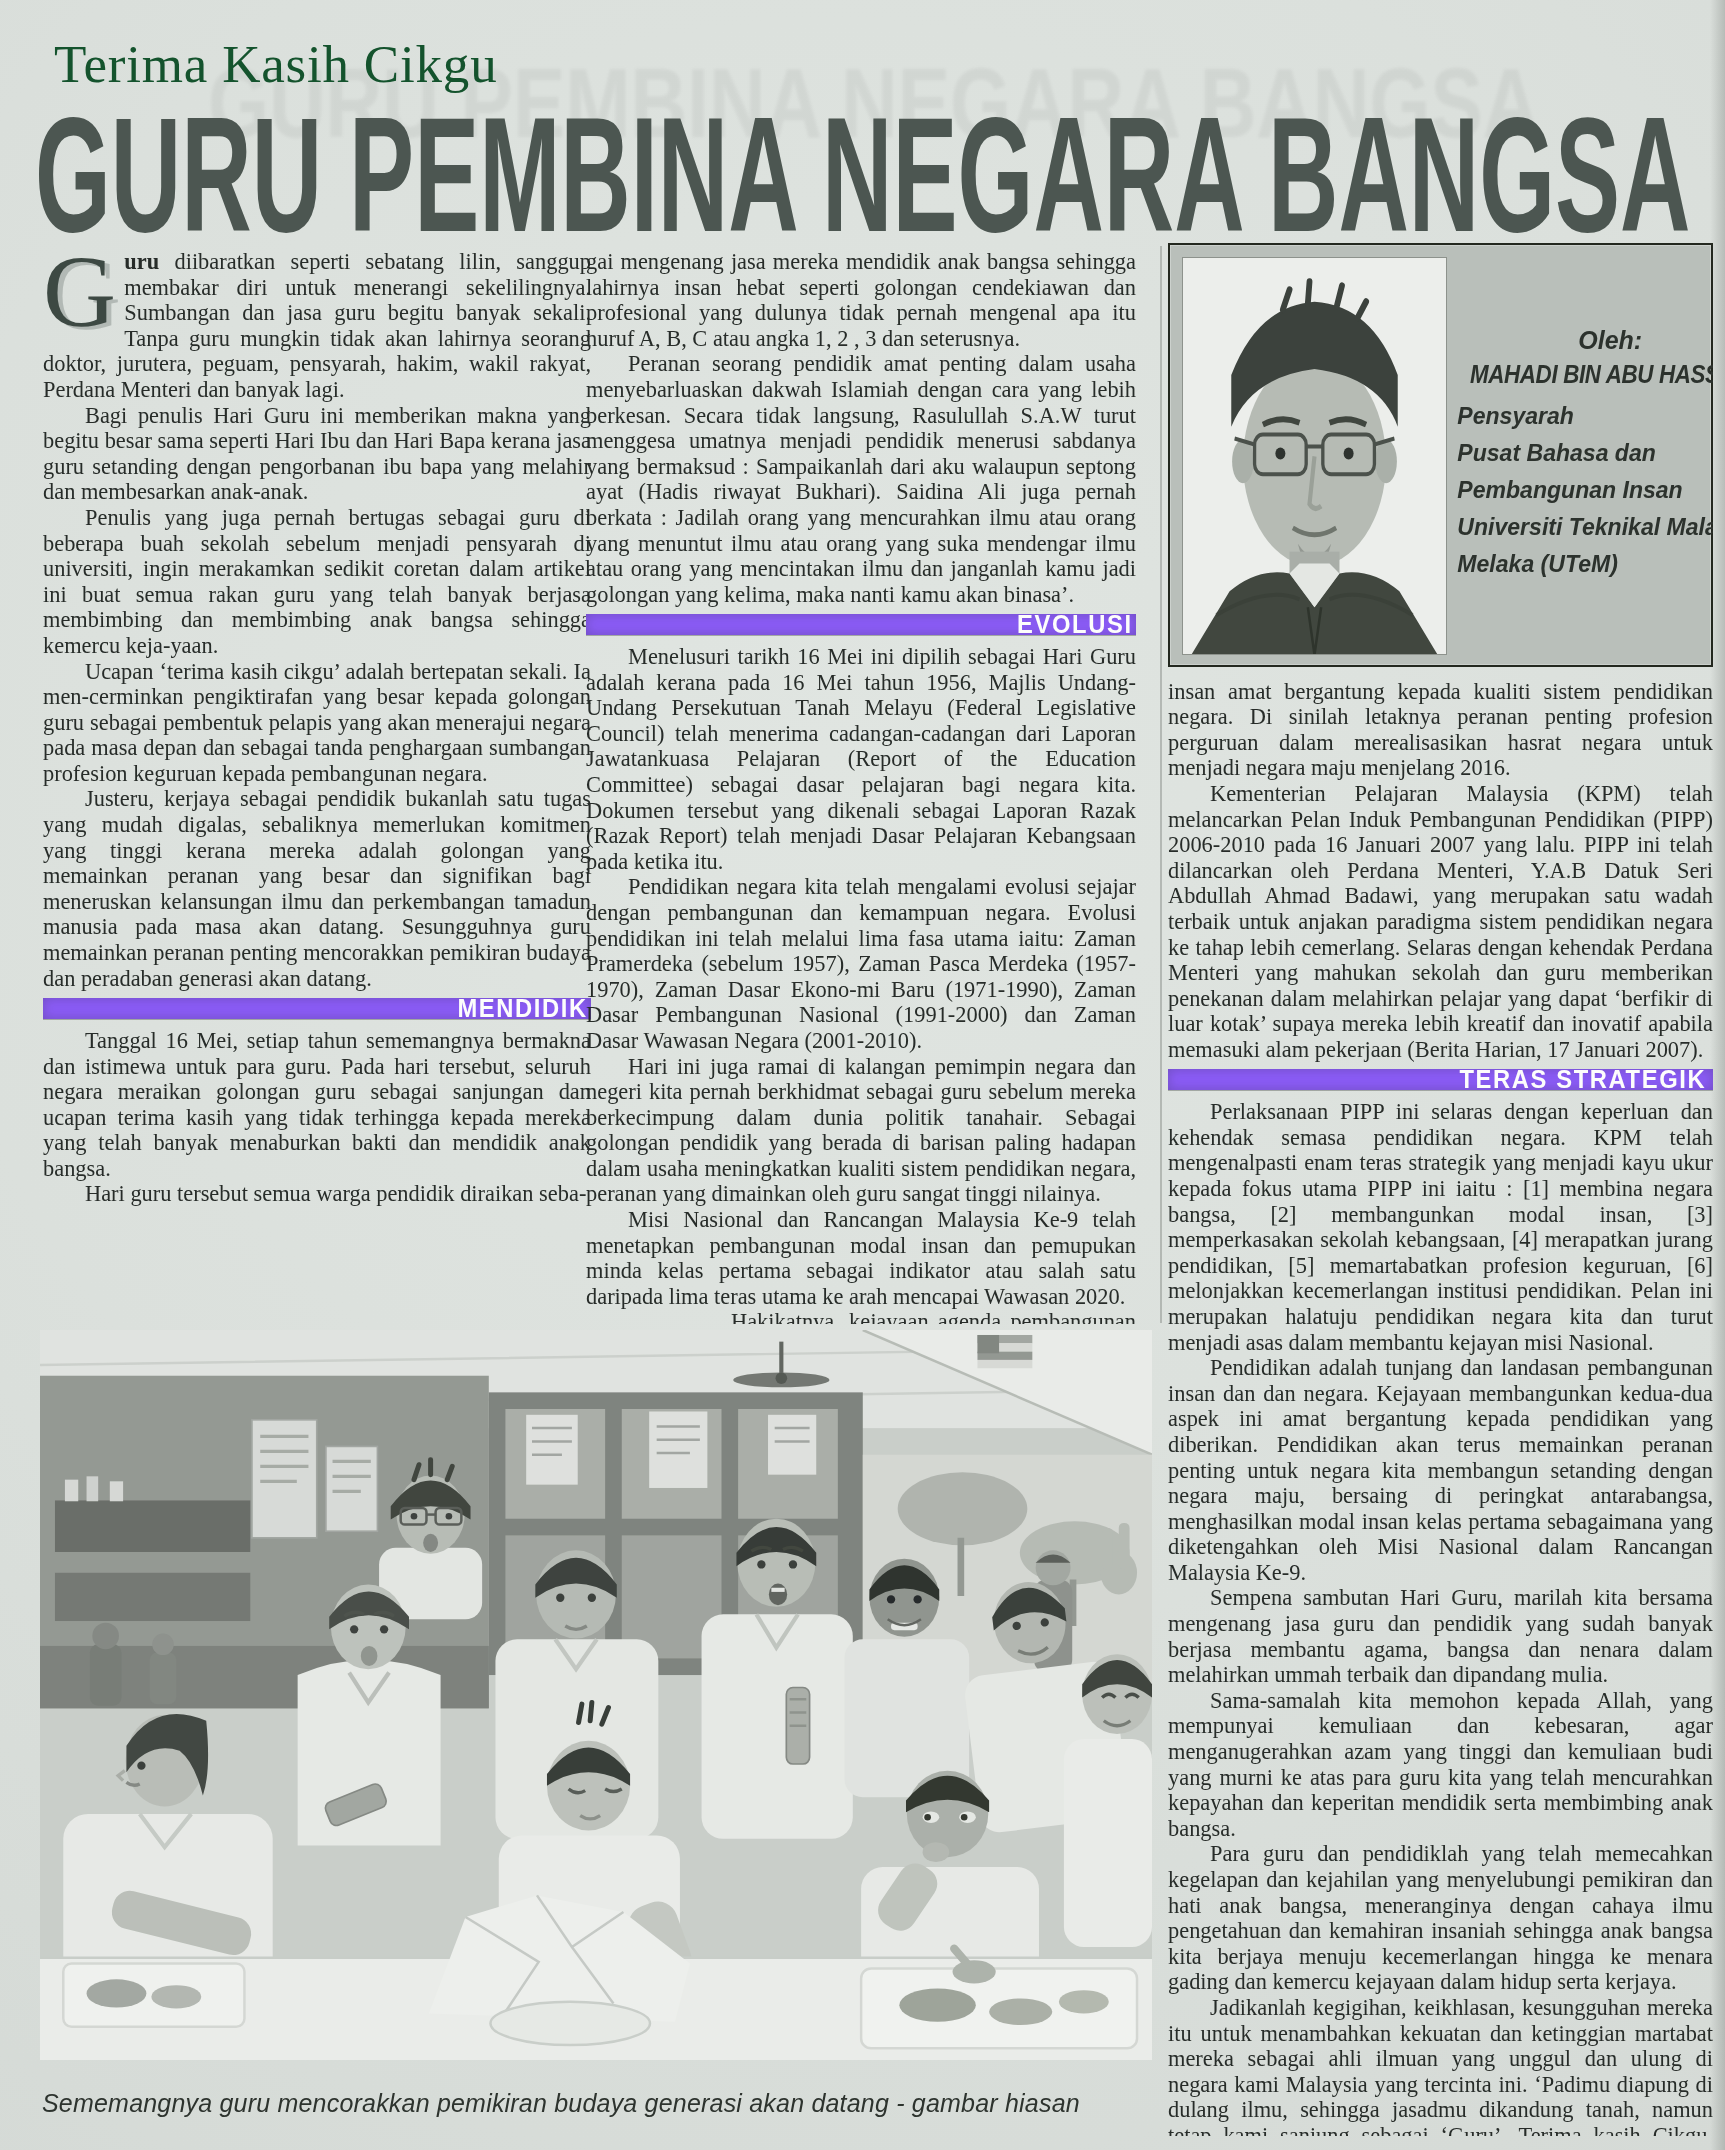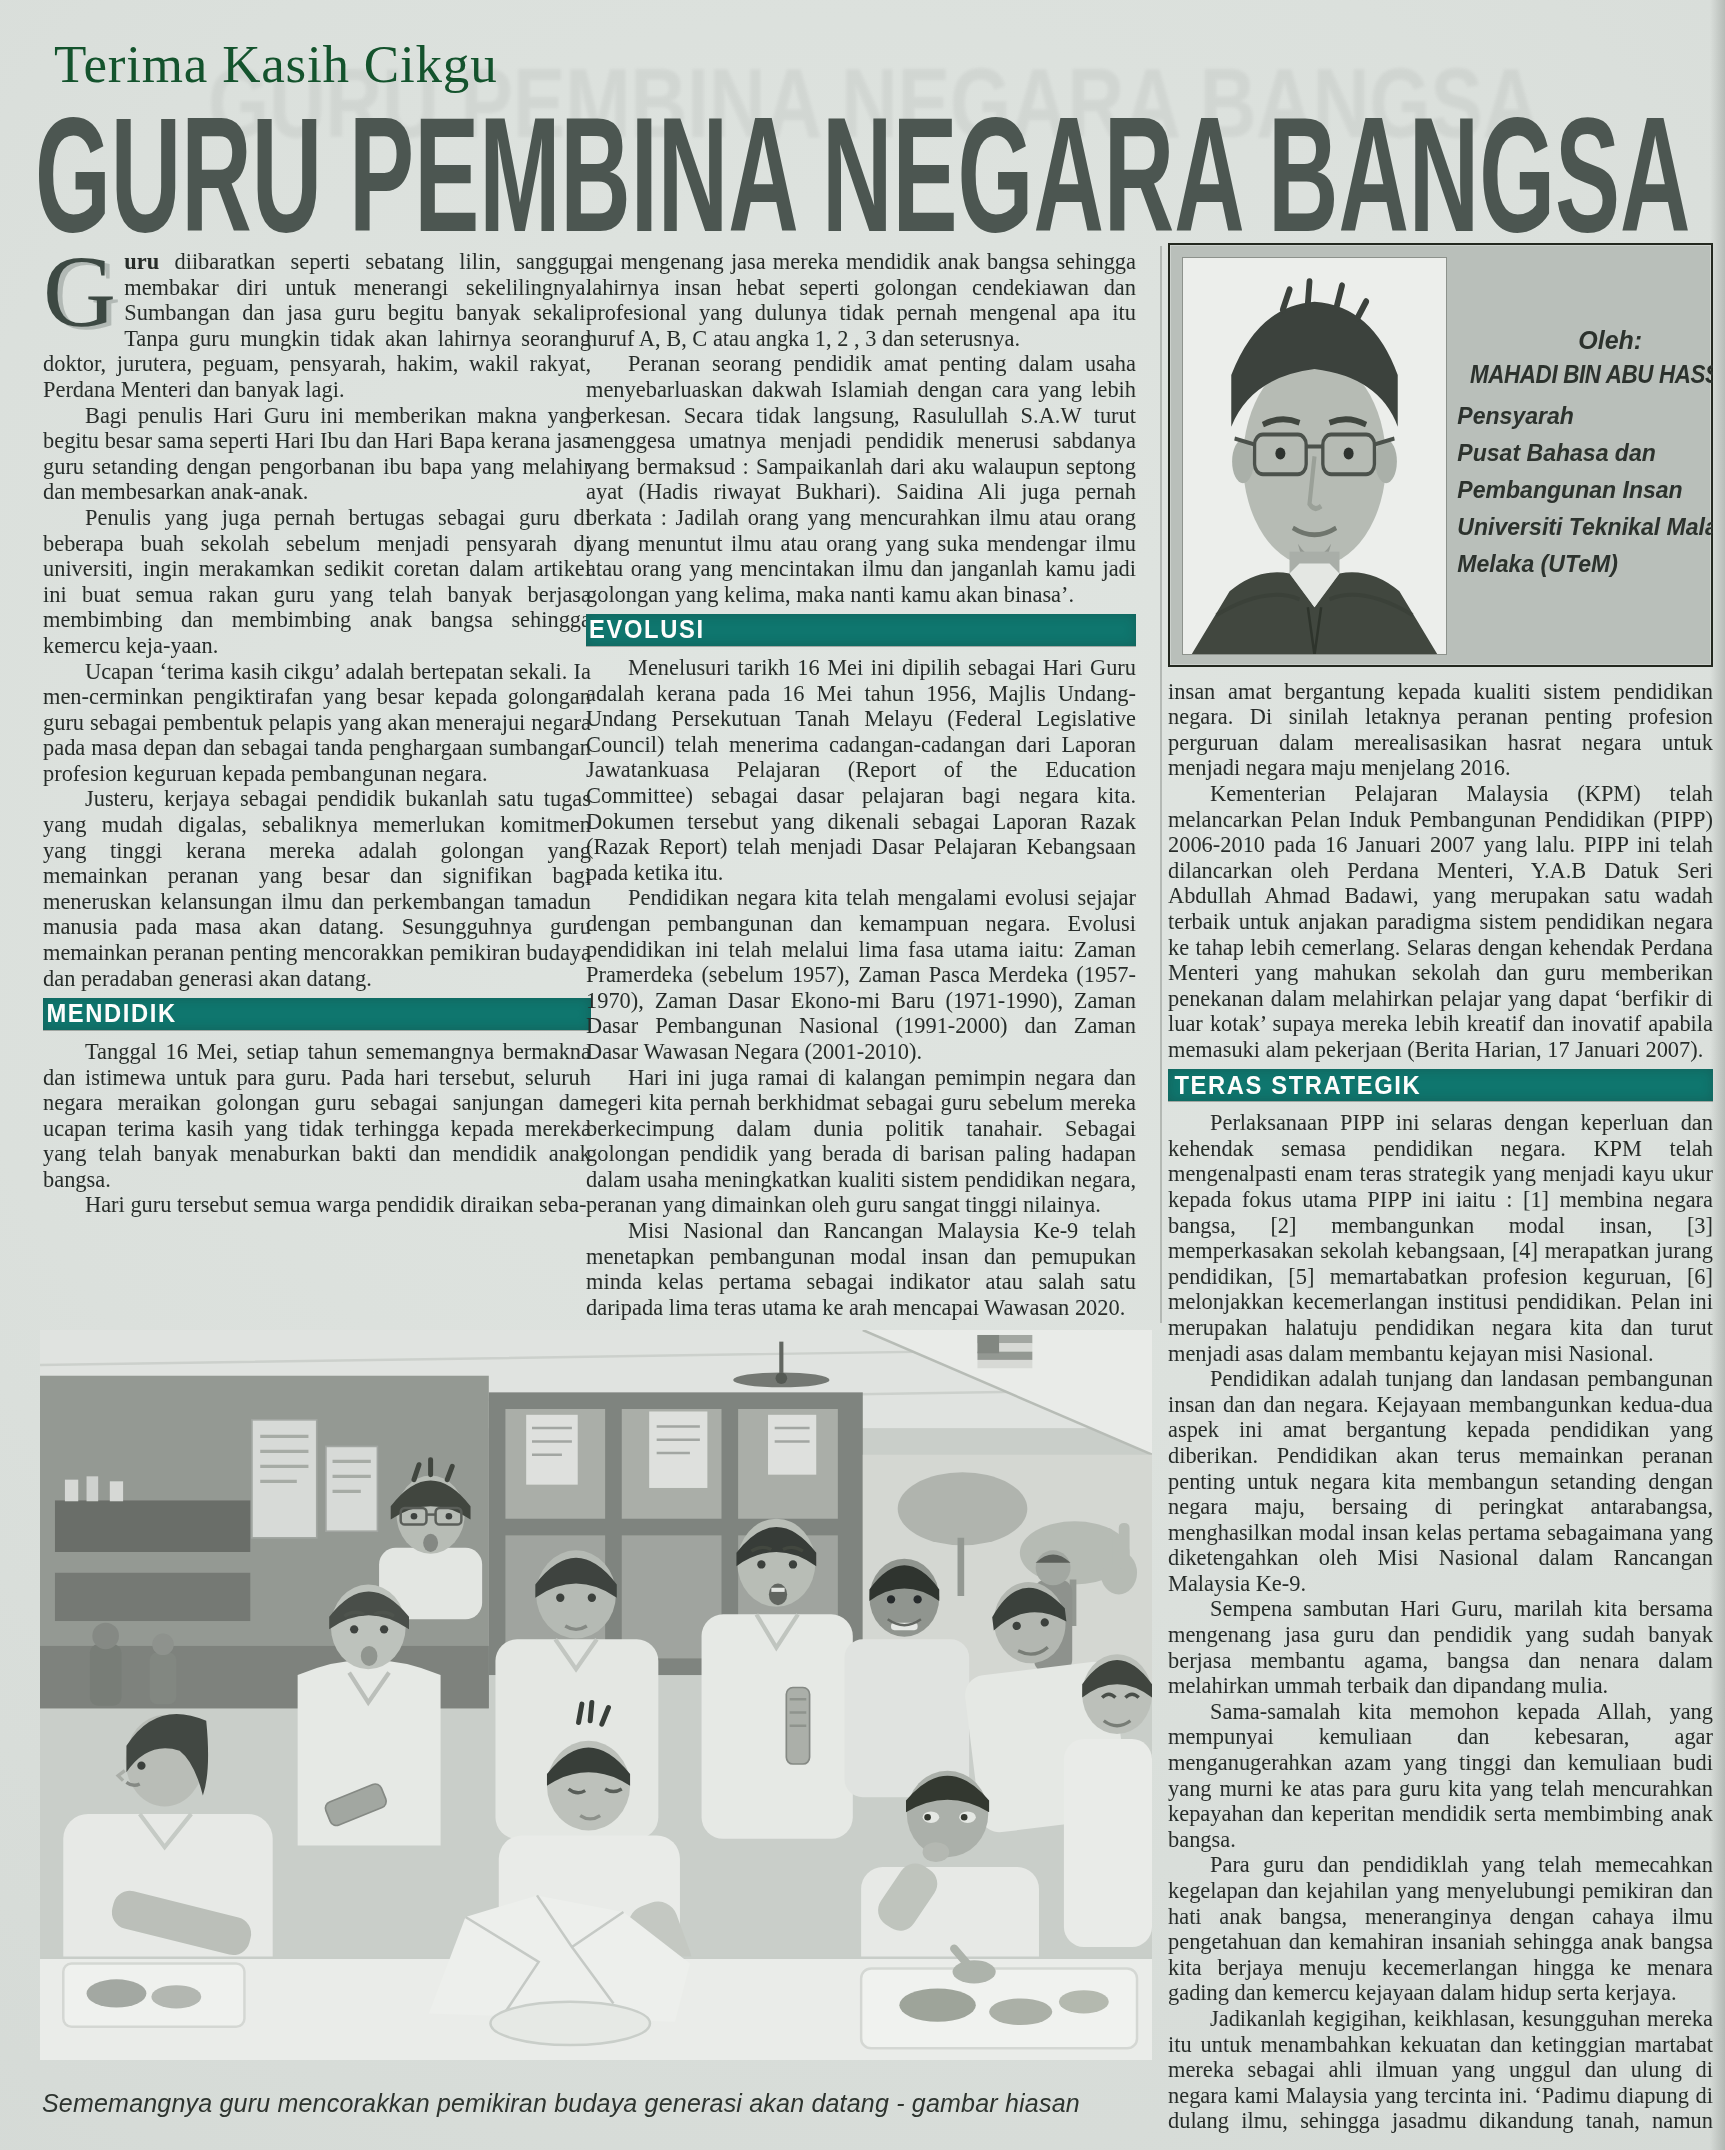--- a/index.html
+++ b/index.html
@@ -19,22 +19,22 @@
   .col{position:absolute;top:249px;font-size:22.4px;line-height:25.6px;color:#272c29;
     text-align:justify;overflow:hidden;}
   .col-1{left:43px;width:548px;height:1075px;}
   .col-2{left:586px;width:550px;height:1075px;}
   .col-3{left:1168px;width:545px;top:243px;height:1893px;}
   .para{margin:0;text-indent:42px;}
   .no-indent{text-indent:0;}
   .big-indent{text-indent:145px;}
   .dropcap{float:left;font-size:101px;line-height:76px;padding:5px 8.3px 0 0;
     color:#3d4943;text-shadow:5px 3.3px 0 rgba(128,138,132,.45);}
-  .bar{height:32px;margin:6.6px 0 9.1px;background:#0f766e;color:#fdfdfc;
-    display:flex;align-items:center;justify-content:flex-start;
+  .bar{height:21px;margin:6.6px 0 9.1px;background:#8b5cf6;color:#fdfdfc;
+    display:flex;align-items:center;justify-content:flex-end;
     box-shadow:0 0.8px 0 rgba(40,45,41,.4), inset 0 0 11.6px rgba(30,34,31,.25);}
   .bar span{font:bold 25px "Liberation Sans", sans-serif;letter-spacing:1.7px;
     transform:scaleX(.95);}
   .vrule{position:absolute;left:1160px;top:246px;width:1.7px;height:1077px;
     background:#8f958f;opacity:.55;}
   .author{height:424px;margin-bottom:11.6px;background:#b9bfba;border:2.5px solid #23281f;
     box-sizing:border-box;display:flex;padding:11.6px;box-shadow:0 0 0 0.8px rgba(255,255,255,.35) inset;}
   .portrait{width:263px;height:100%;flex:0 0 auto;border:0.8px solid #8d928c;background:#e9ece9;}
   .portrait svg{display:block;width:100%;height:100%;}
   .credit{flex:1;display:flex;flex-direction:column;justify-content:center;align-items:center;

